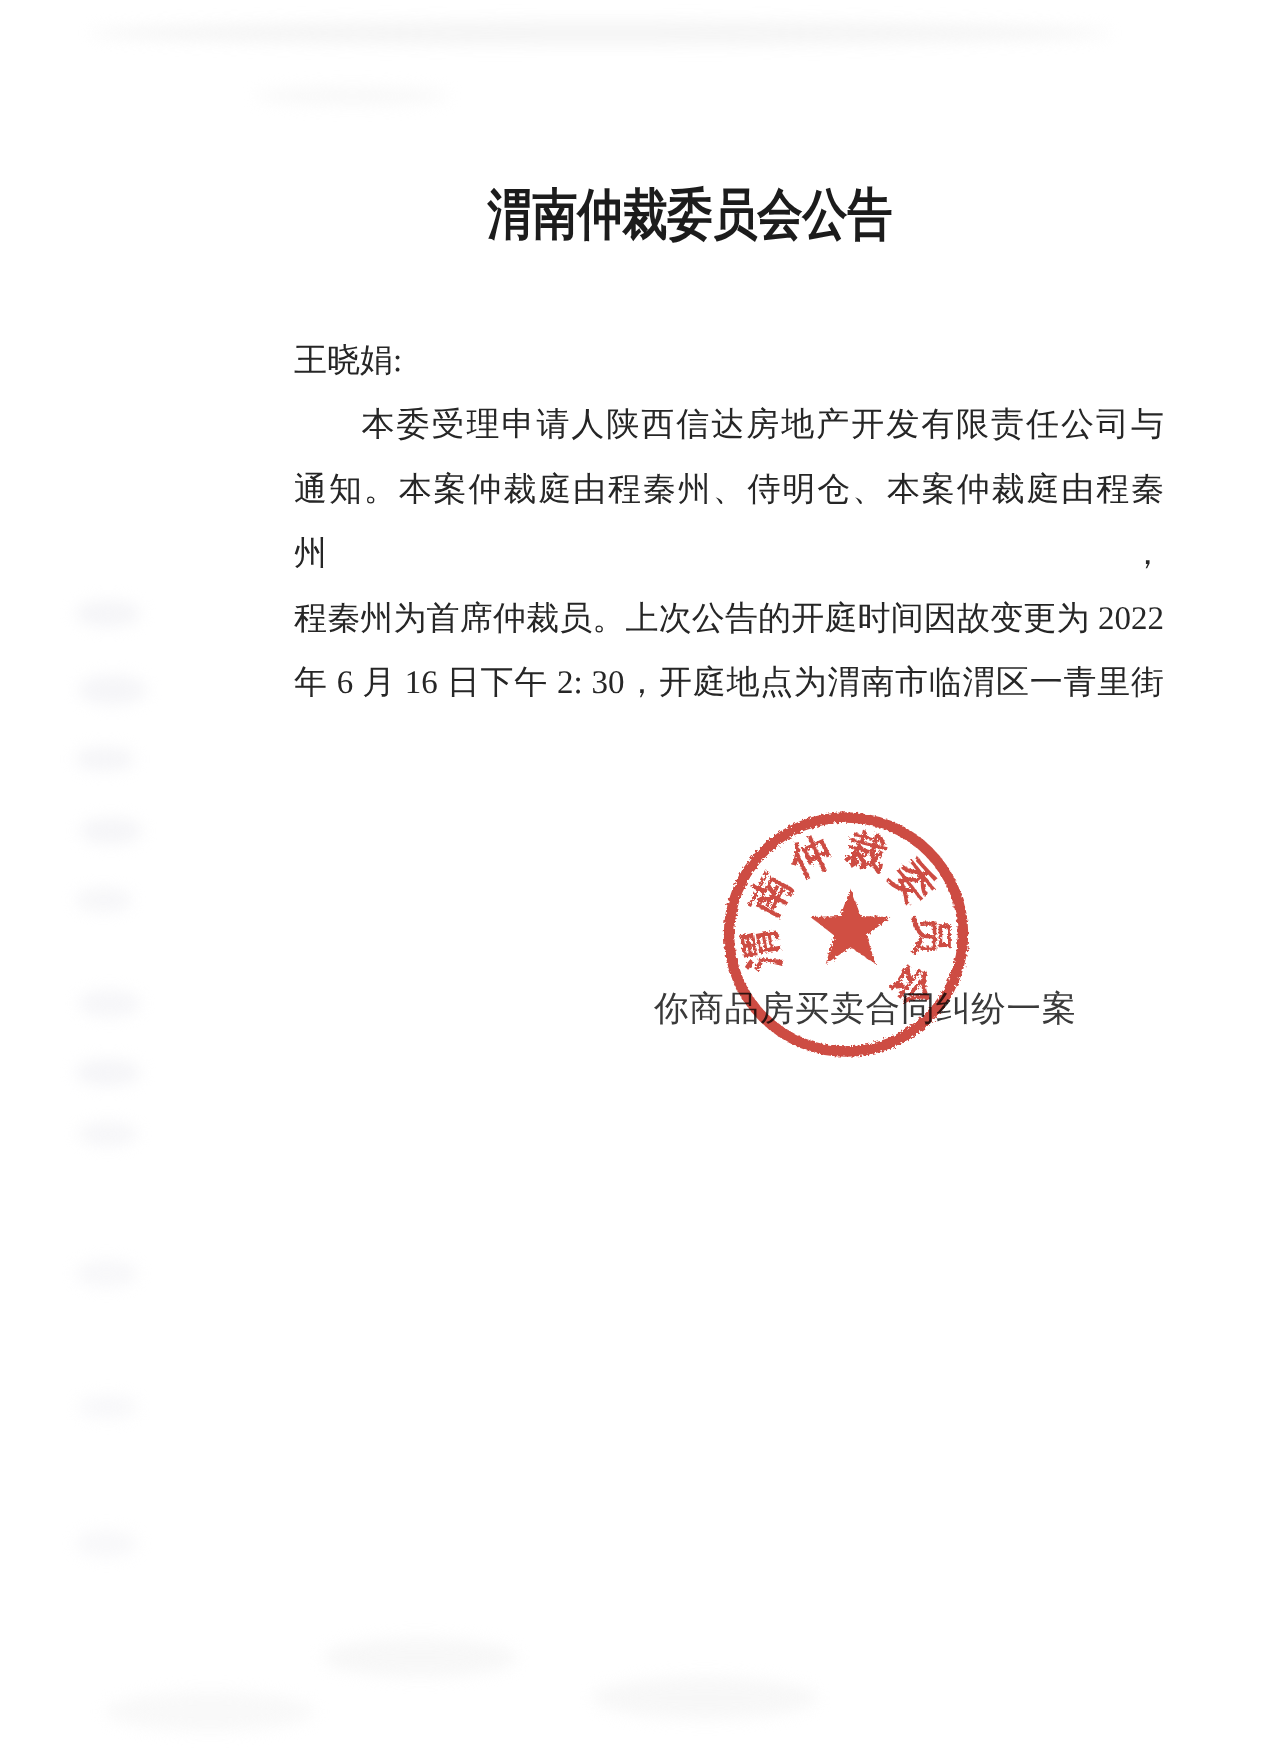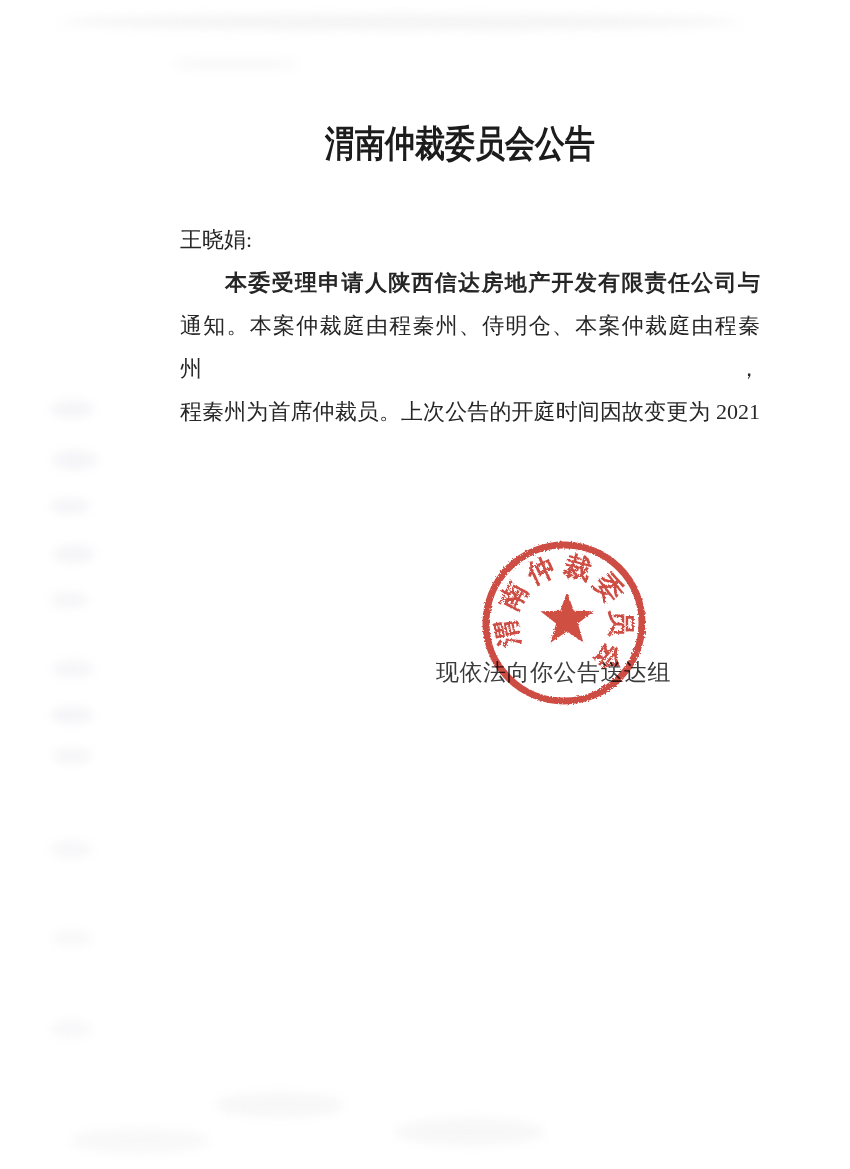--- a/index.html
+++ b/index.html
@@ -27,39 +27,39 @@
     font-weight:bold;
     font-size:30px;
     letter-spacing:0px;
     color:#1c1c1c;
     transform:scaleY(1.22);
     transform-origin:center top;
     white-space:nowrap;
   }
   .body{
     position:absolute;
-    left:180px;top:218px;width:580px;
+    left:196px;top:218px;width:580px;
     font-size:22px;
     line-height:43px;
     color:#262626;
   }
   .line{white-space:nowrap;}
   .line.justify{
     white-space:normal;
     text-align:justify;
     text-align-last:justify;
     text-justify:inter-character;
   }
   .line.lastline{
     white-space:normal;
     text-align:justify;
     text-align-last:left;
     text-justify:inter-character;
   }
-  .line.indent{text-indent:45px;font-weight:bold;}
+  .line.indent{text-indent:45px;}
   .date{
     position:absolute;
     left:436px;top:657px;
     font-size:23px;
     letter-spacing:0.5px;
     color:#3a3a3a;
     white-space:nowrap;
   }
   .stamp{
     position:absolute;
@@ -95,24 +95,25 @@
   <div class="smudge" style="left:215px;top:1092px;width:130px;height:26px;background:#f3f3f3;opacity:.6;"></div>
   <div class="smudge" style="left:395px;top:1118px;width:150px;height:28px;background:#f3f3f3;opacity:.6;"></div>
   <div class="smudge" style="left:70px;top:1128px;width:140px;height:26px;background:#f4f4f4;opacity:.55;"></div>
 
   <h1 class="title">渭南仲裁委员会公告</h1>
 
   <div class="body">
     <div class="line salutation">王晓娟:</div>
     <div class="line justify indent">本委受理申请人陕西信达房地产开发有限责任公司与</div>
     <div class="line justify">通知。本案仲裁庭由程秦州、侍明仓、本案仲裁庭由程秦州，</div>
-    <div class="line justify">程秦州为首席仲裁员。上次公告的开庭时间因故变更为 2021</div>
+    <div class="line justify">程秦州为首席仲裁员。上次公告的开庭时间因故变更为 2022</div>
+    <div class="line justify">年 6 月 16 日下午 2: 30，开庭地点为渭南市临渭区一青里街</div>
   </div>
 
-  <div class="date">现依法向你公告送达组</div>
+  <div class="date">你商品房买卖合同纠纷一案</div>
 
   <svg class="stamp" viewBox="0 0 190 190" xmlns="http://www.w3.org/2000/svg">
     <defs>
       <filter id="rough" x="-10%" y="-10%" width="120%" height="120%">
         <feTurbulence type="fractalNoise" baseFrequency="0.55" numOctaves="2" result="n"></feTurbulence>
         <feDisplacementMap in="SourceGraphic" in2="n" scale="3.5"></feDisplacementMap>
       </filter>
     </defs>
     <g filter="url(#rough)">
       <circle cx="95" cy="95" r="78" fill="none" stroke="#c8382e" stroke-width="7"></circle>

